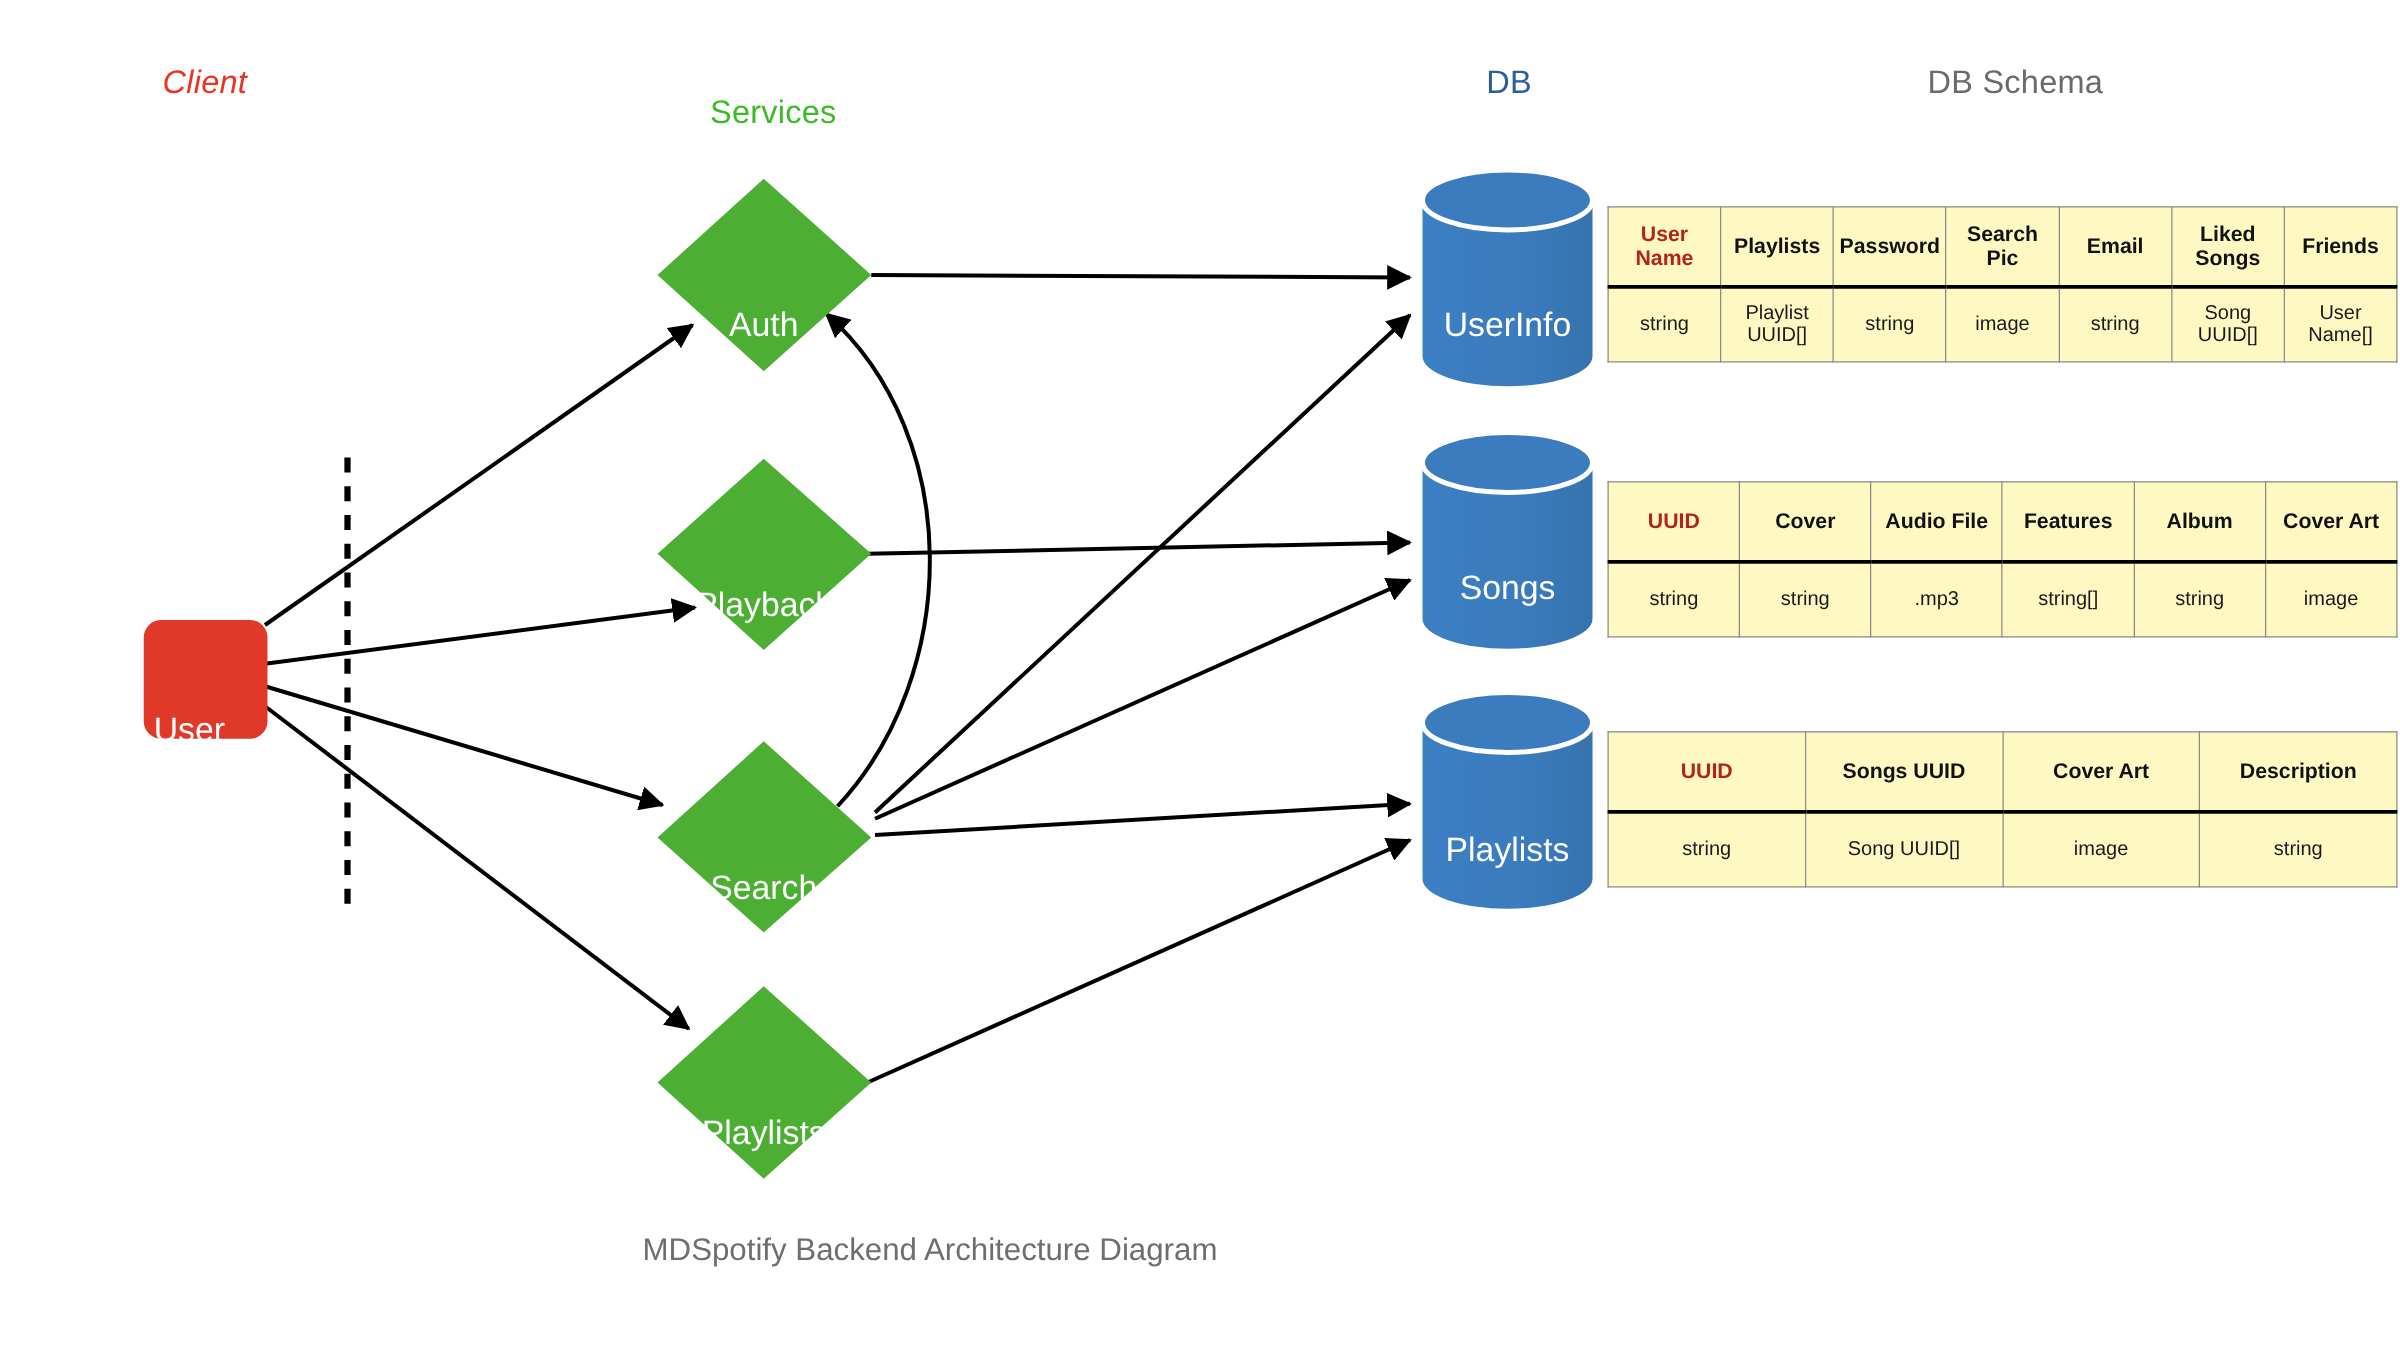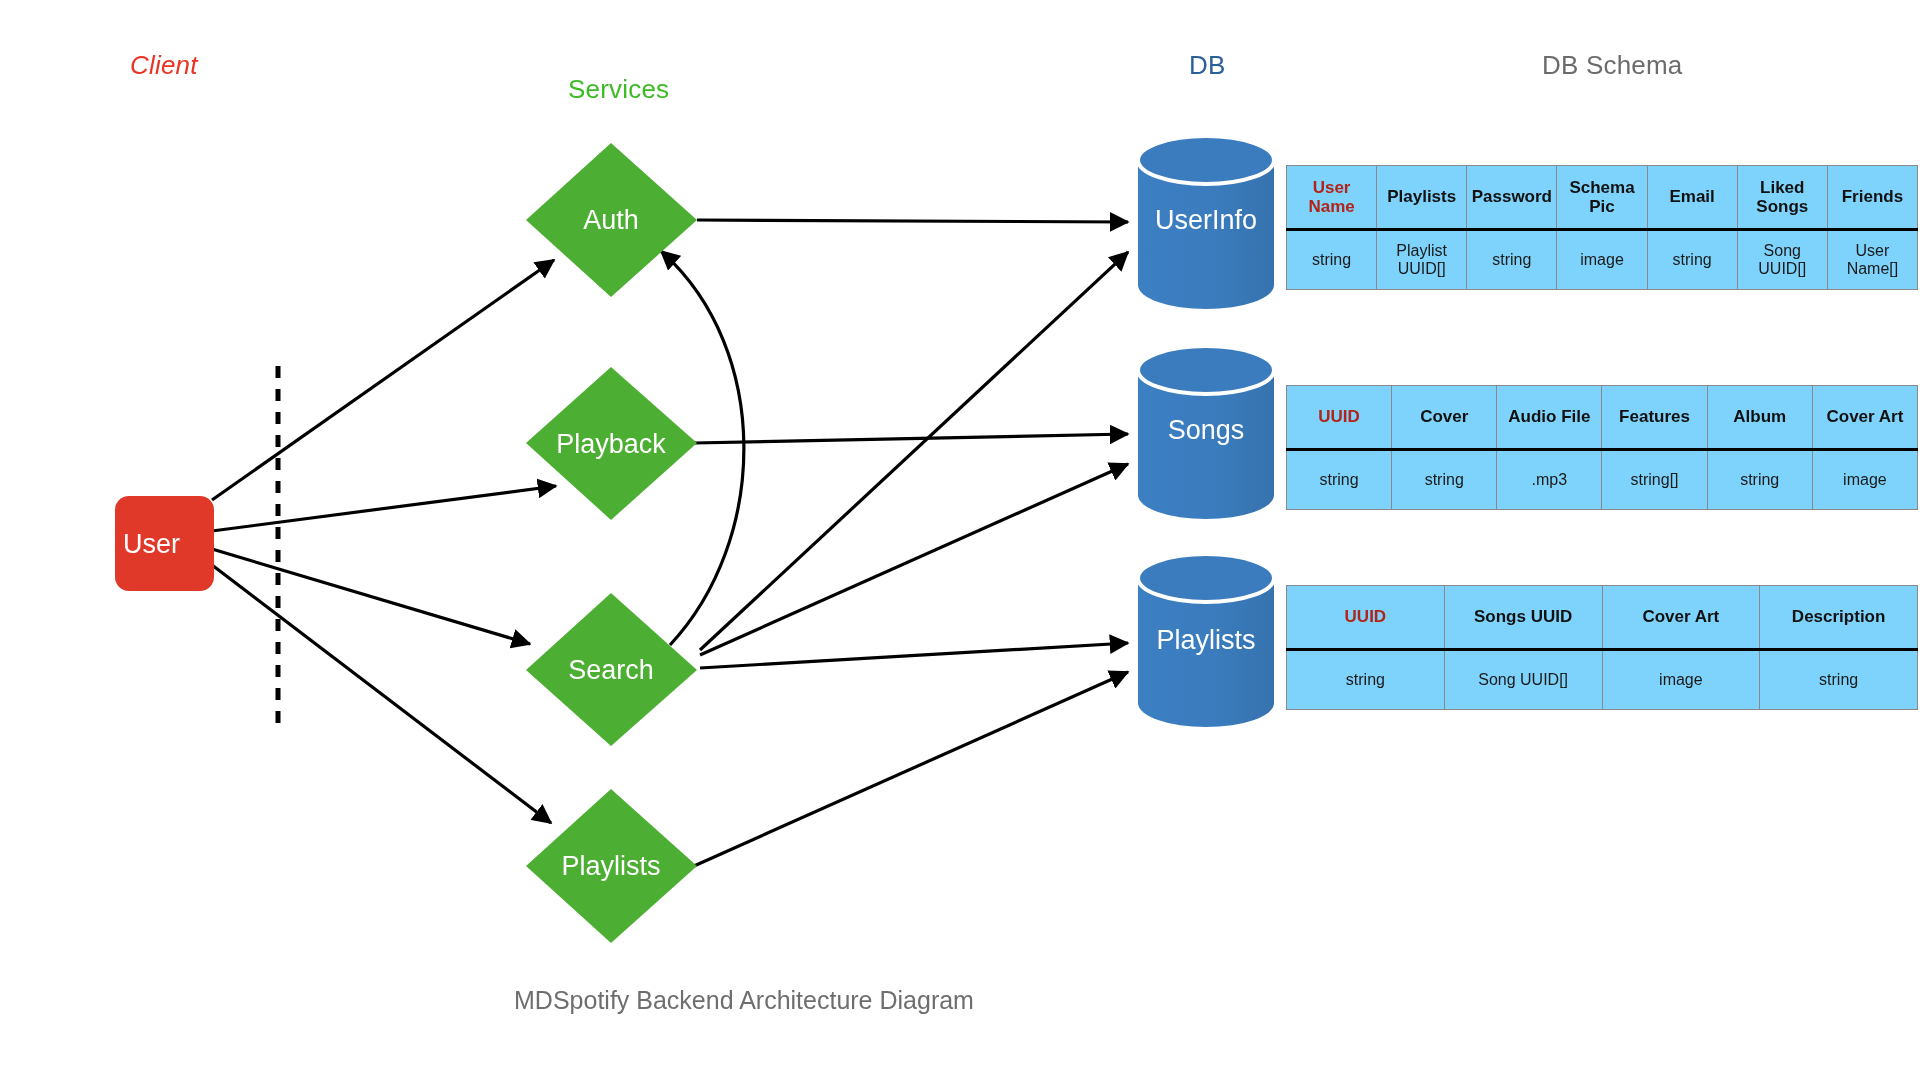--- a/index.html
+++ b/index.html
@@ -54,28 +54,29 @@
 
   
   .node-label {
     position: absolute;
     color: #ffffff;
     font-size: 27px;
     font-family: "Liberation Sans", sans-serif;
     white-space: nowrap;
     text-align: center;
     pointer-events: none;
+    margin-top: 40px;
   }
 
   
   .schema-table {
     position: absolute;
     border-collapse: collapse;
     table-layout: fixed;
-    background: #7dd3fc;
+    background: #fef9c3;
     padding-left: 44px;
   }
   .schema-table td {
     border: 1px solid #8a8a8a;
     text-align: center;
     vertical-align: middle;
     font-family: "Liberation Sans", sans-serif;
     padding: 2px 3px;
     line-height: 1.12;
   }
@@ -181,21 +182,21 @@
   <div class="node-label" style="left:1106px;top:205px;width:200px;">UserInfo</div>
   <div class="node-label" style="left:1106px;top:415px;width:200px;">Songs</div>
   <div class="node-label" style="left:1106px;top:625px;width:200px;">Playlists</div>
 
   <table class="schema-table" id="tbl-userinfo" style="left:1286px;top:165px;width:632px;">
     <thead>
       <tr>
         <td class="pk">User Name</td>
         <td>Playlists</td>
         <td>Password</td>
-        <td>Schema Pic</td>
+        <td>Search Pic</td>
         <td>Email</td>
         <td>Liked Songs</td>
         <td>Friends</td>
       </tr>
     </thead>
     <tbody>
       <tr>
         <td>string</td>
         <td>Playlist UUID[]</td>
         <td>string</td>

